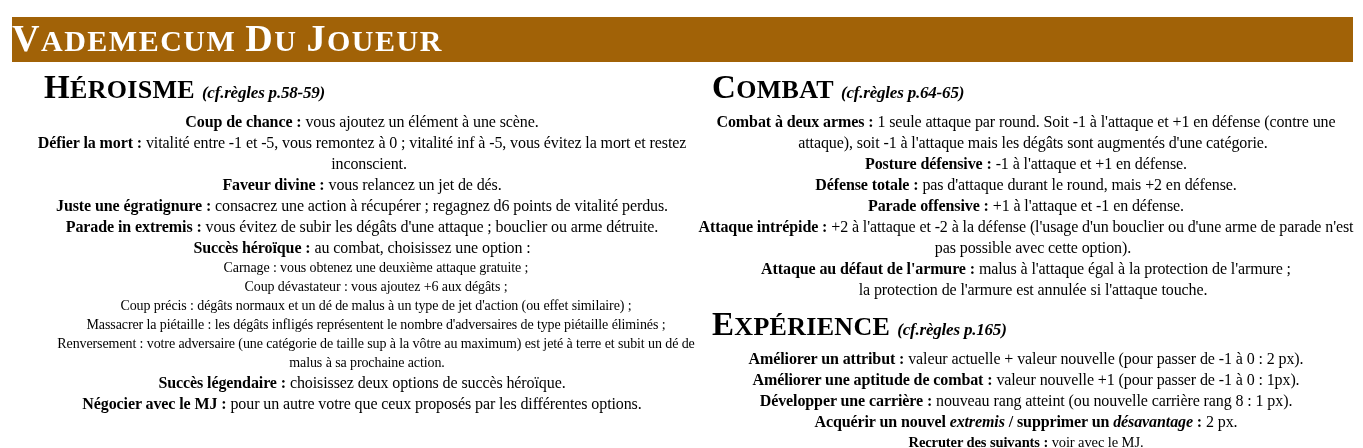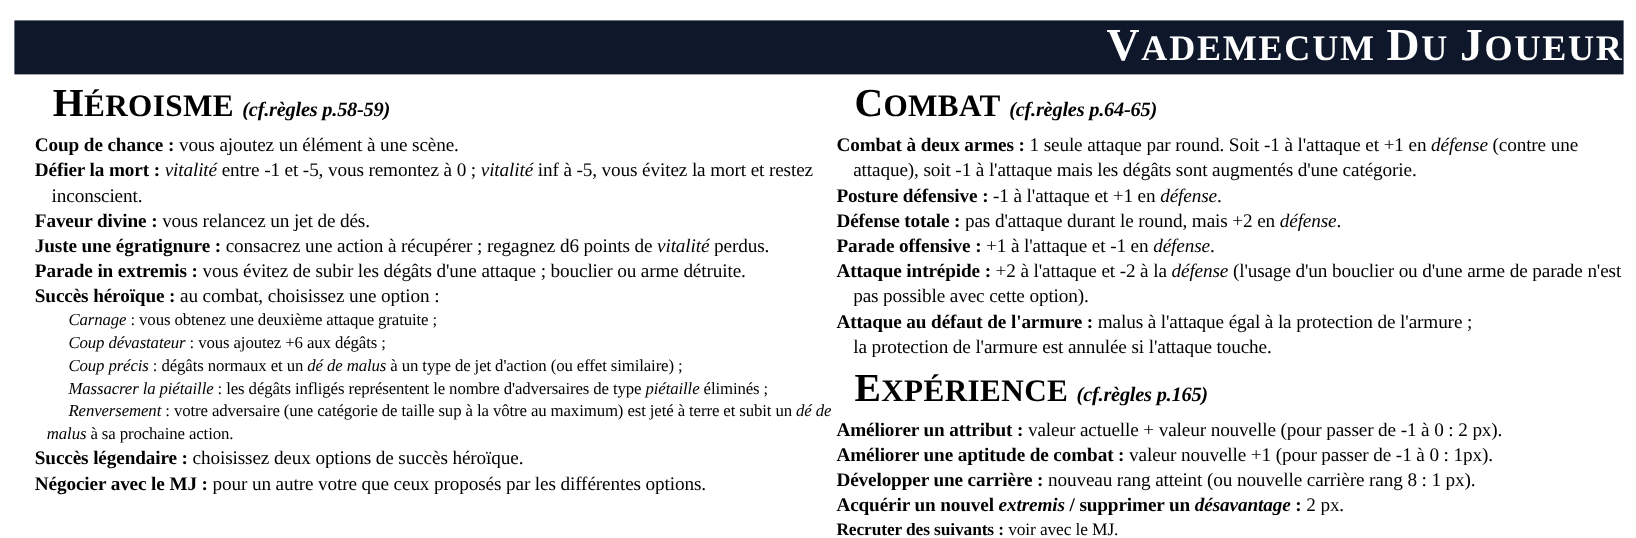--- a/index.html
+++ b/index.html
@@ -3,49 +3,49 @@
 <meta charset="utf-8">
 <style>
   html,body{margin:0;padding:0;}
   body{
     width:1363px;height:448px;position:relative;overflow:hidden;
     background:#ffffff;color:#000000;
     font-family:"Liberation Serif","DejaVu Serif",serif;
   }
   .banner{
     position:absolute;left:12px;top:17px;width:1341px;height:45px;
-    background:#0f172a;display:flex;align-items:center;justify-content:flex-end;
+    background:#a16207;display:flex;align-items:center;justify-content:flex-start;
   }
   .title{
     color:#ffffff;font-size:30px;font-weight:700;letter-spacing:1.5px;
     white-space:nowrap;line-height:45px;
   }
   .bigcaps .bigcap{font-size:1.27em;}
   .col{position:absolute;top:72px;}
   #col-left{left:29px;width:666px;}
   #col-right{left:697px;width:658px;}
   .section-block + .section-block{margin-top:9px;}
   .section-header{line-height:30px;margin:0 0 3px 0;white-space:nowrap;}
   .heading-text{
     font-size:26px;font-weight:700;letter-spacing:0.3px;
     font-family:"Liberation Serif","DejaVu Serif",serif;
     margin-left:15px;
   }
   .heading-ref{font-size:17px;font-style:italic;font-weight:700;margin-left:7px;letter-spacing:-0.2px;}
   .item{
     font-size:16px;line-height:21px;letter-spacing:-0.1px;
-    padding-left:14px;text-indent:-14px;margin:0;
+    padding-left:14px;text-indent:-14px;margin:0;text-align:center;
   }
   .item.sub{
     font-size:14px;line-height:19px;
     padding-left:0;margin-left:10px;text-indent:18px;
   }
   .item.small{font-size:14.5px;}
   .item .b{font-weight:700;}
-  .item .i{font-style:italic;}
+  .item .i{}
   .item .bi{font-weight:700;font-style:italic;}
 </style>
 </head>
 <body>
 
 <div class="banner">
   <span class="title bigcaps"><span class="bigcap">V</span>ADEMECUM <span class="bigcap">D</span>U <span class="bigcap">J</span>OUEUR</span>
 </div>
 
 <div class="col" id="col-left">

